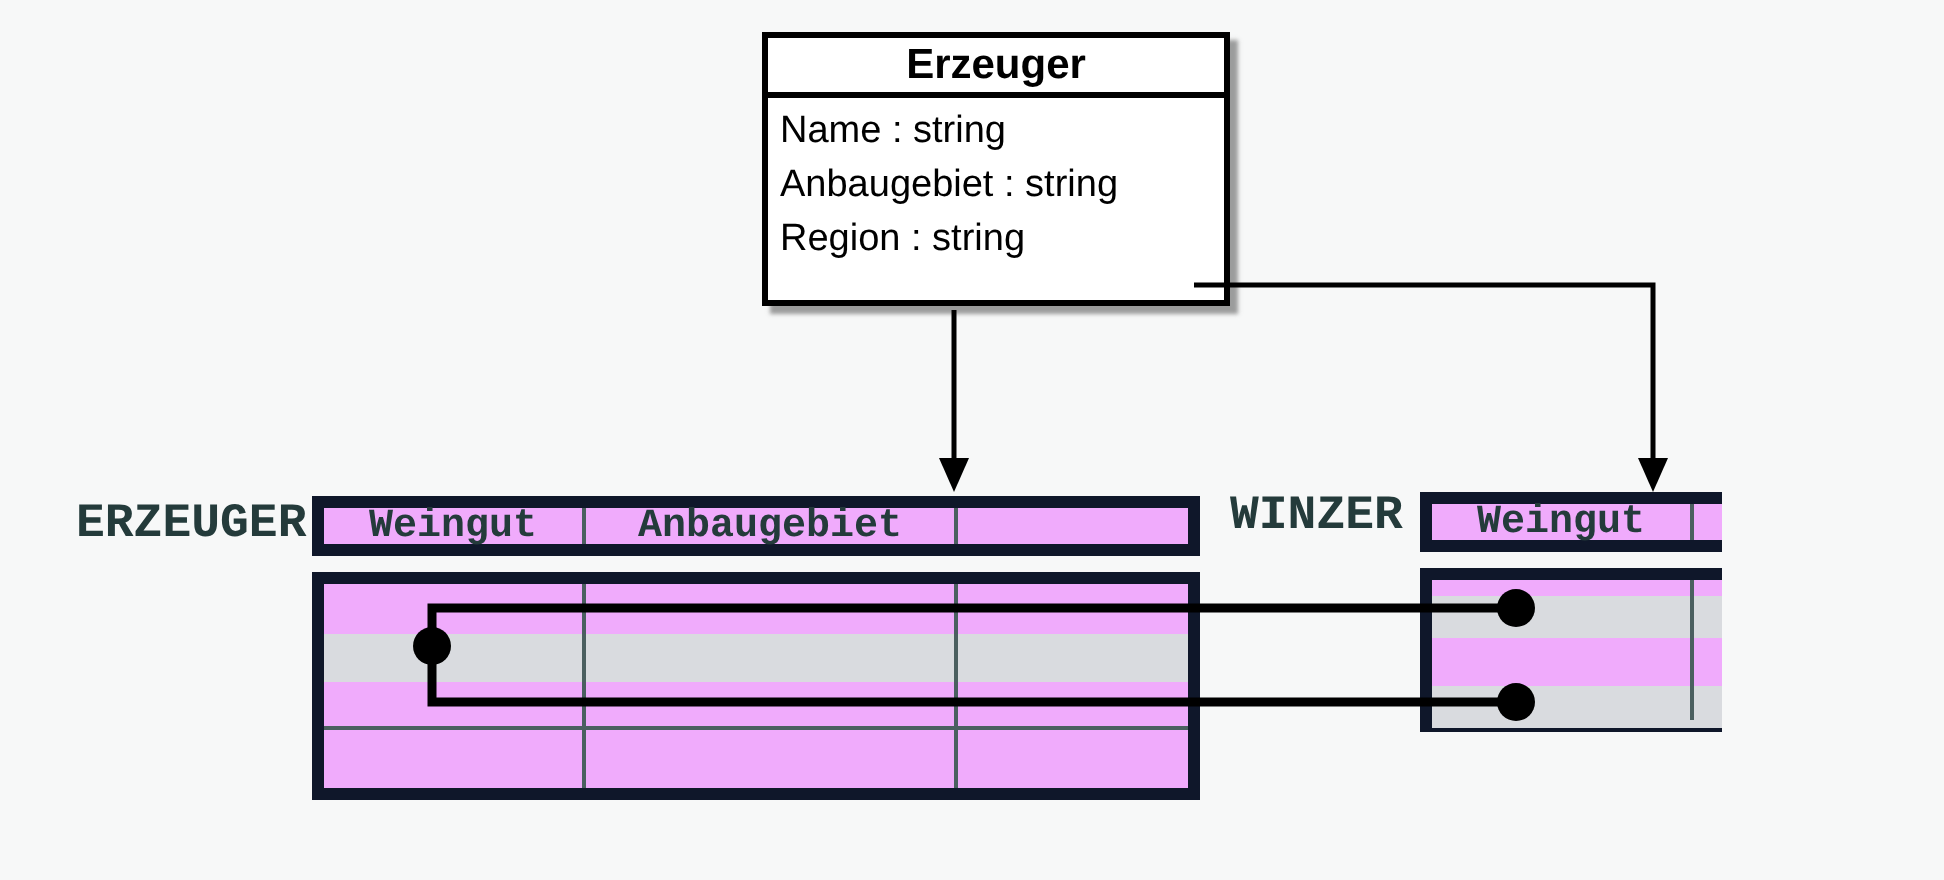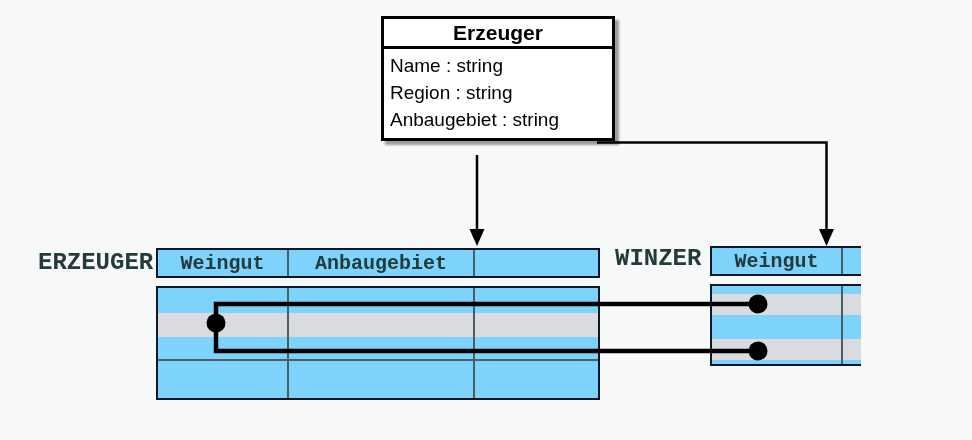--- a/index.html
+++ b/index.html
@@ -29,43 +29,43 @@
   }
   .class-title {
     border-bottom: 3px solid #000000;
     text-align: center;
     font-weight: bold;
     font-size: 21px;
     color: #000000;
     padding: 2px 0 1px 0;
   }
   .class-attrs {
-    padding: 3px 6px 5px 6px;
+    padding: 3px 6px 17px 6px;
   }
   .class-attr {
     font-size: 19px;
     line-height: 27px;
     color: #000000;
     white-space: nowrap;
   }
 
   
   .tbl-label {
     position: absolute;
     font-family: "Liberation Mono", monospace;
     font-weight: bold;
     font-size: 24px;
     color: #243b3b;
     white-space: nowrap;
     z-index: 1;
   }
   .tbl-box {
     position: absolute;
-    border: 2px solid #0f172a;
-    background: #7dd3fc;
+    border: 6px solid #0f172a;
+    background: #f0abfc;
     box-sizing: border-box;
     z-index: 1;
   }
   .hcell {
     position: absolute;
     top: 0;
     height: 100%;
     display: flex;
     align-items: center;
     justify-content: center;
@@ -107,22 +107,22 @@
 </style>
 </head>
 <body>
 
 <div class="canvas">
 
   <div class="class-box">
     <div class="class-title">Erzeuger</div>
     <div class="class-attrs">
       <div class="class-attr">Name : string</div>
+      <div class="class-attr">Anbaugebiet : string</div>
       <div class="class-attr">Region : string</div>
-      <div class="class-attr">Anbaugebiet : string</div>
     </div>
   </div>
 
   <div class="tbl-label" style="left:38px; top:249px;">ERZEUGER</div>
 
   <div class="tbl-box" style="left:156px; top:248px; width:444px; height:30px;">
     <div class="hcell" style="left:0; width:129px;">Weingut</div>
     <div class="hcell" style="left:131px; width:184px;border-radius:12px;">Anbaugebiet</div>
     <div class="vline" style="left:129px;"></div>
     <div class="vline" style="left:315px;"></div>

